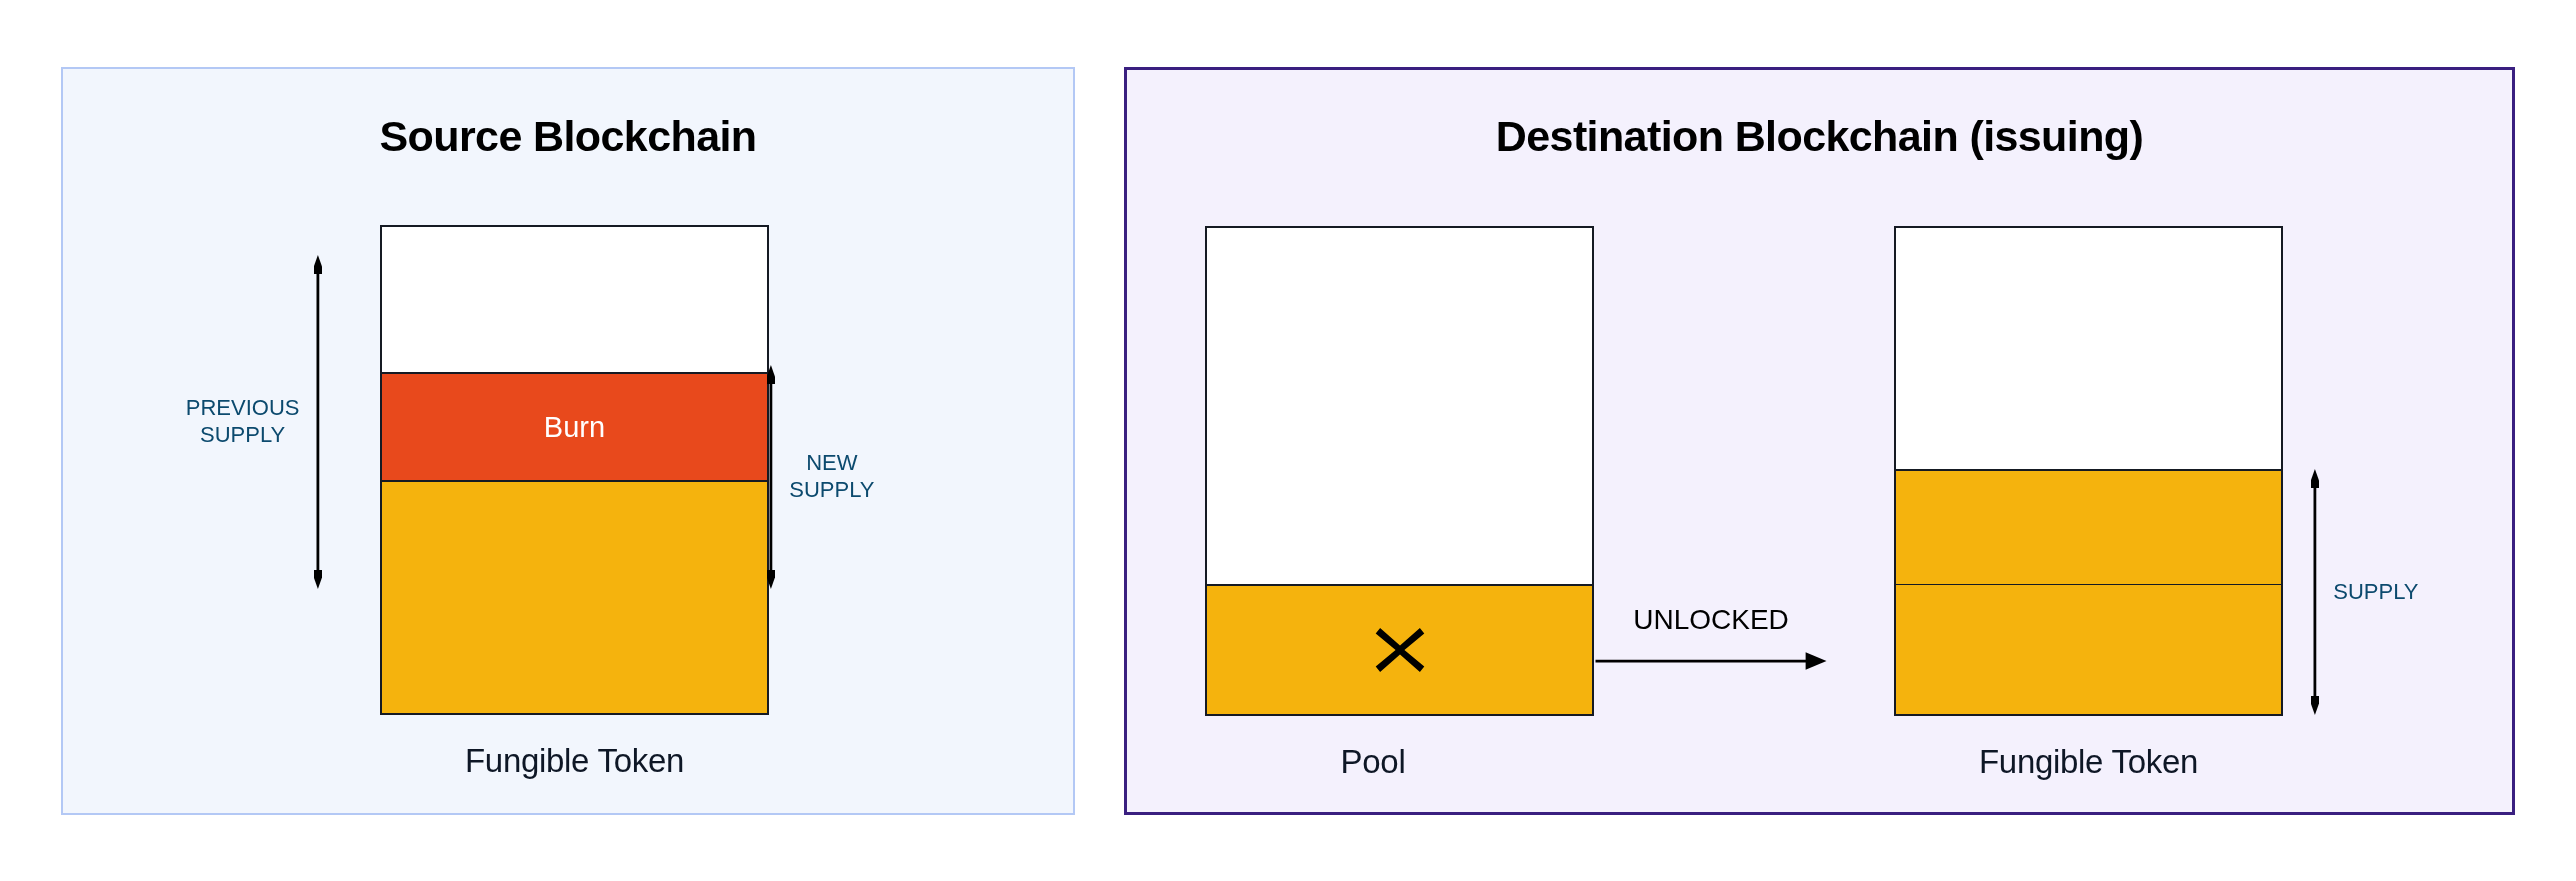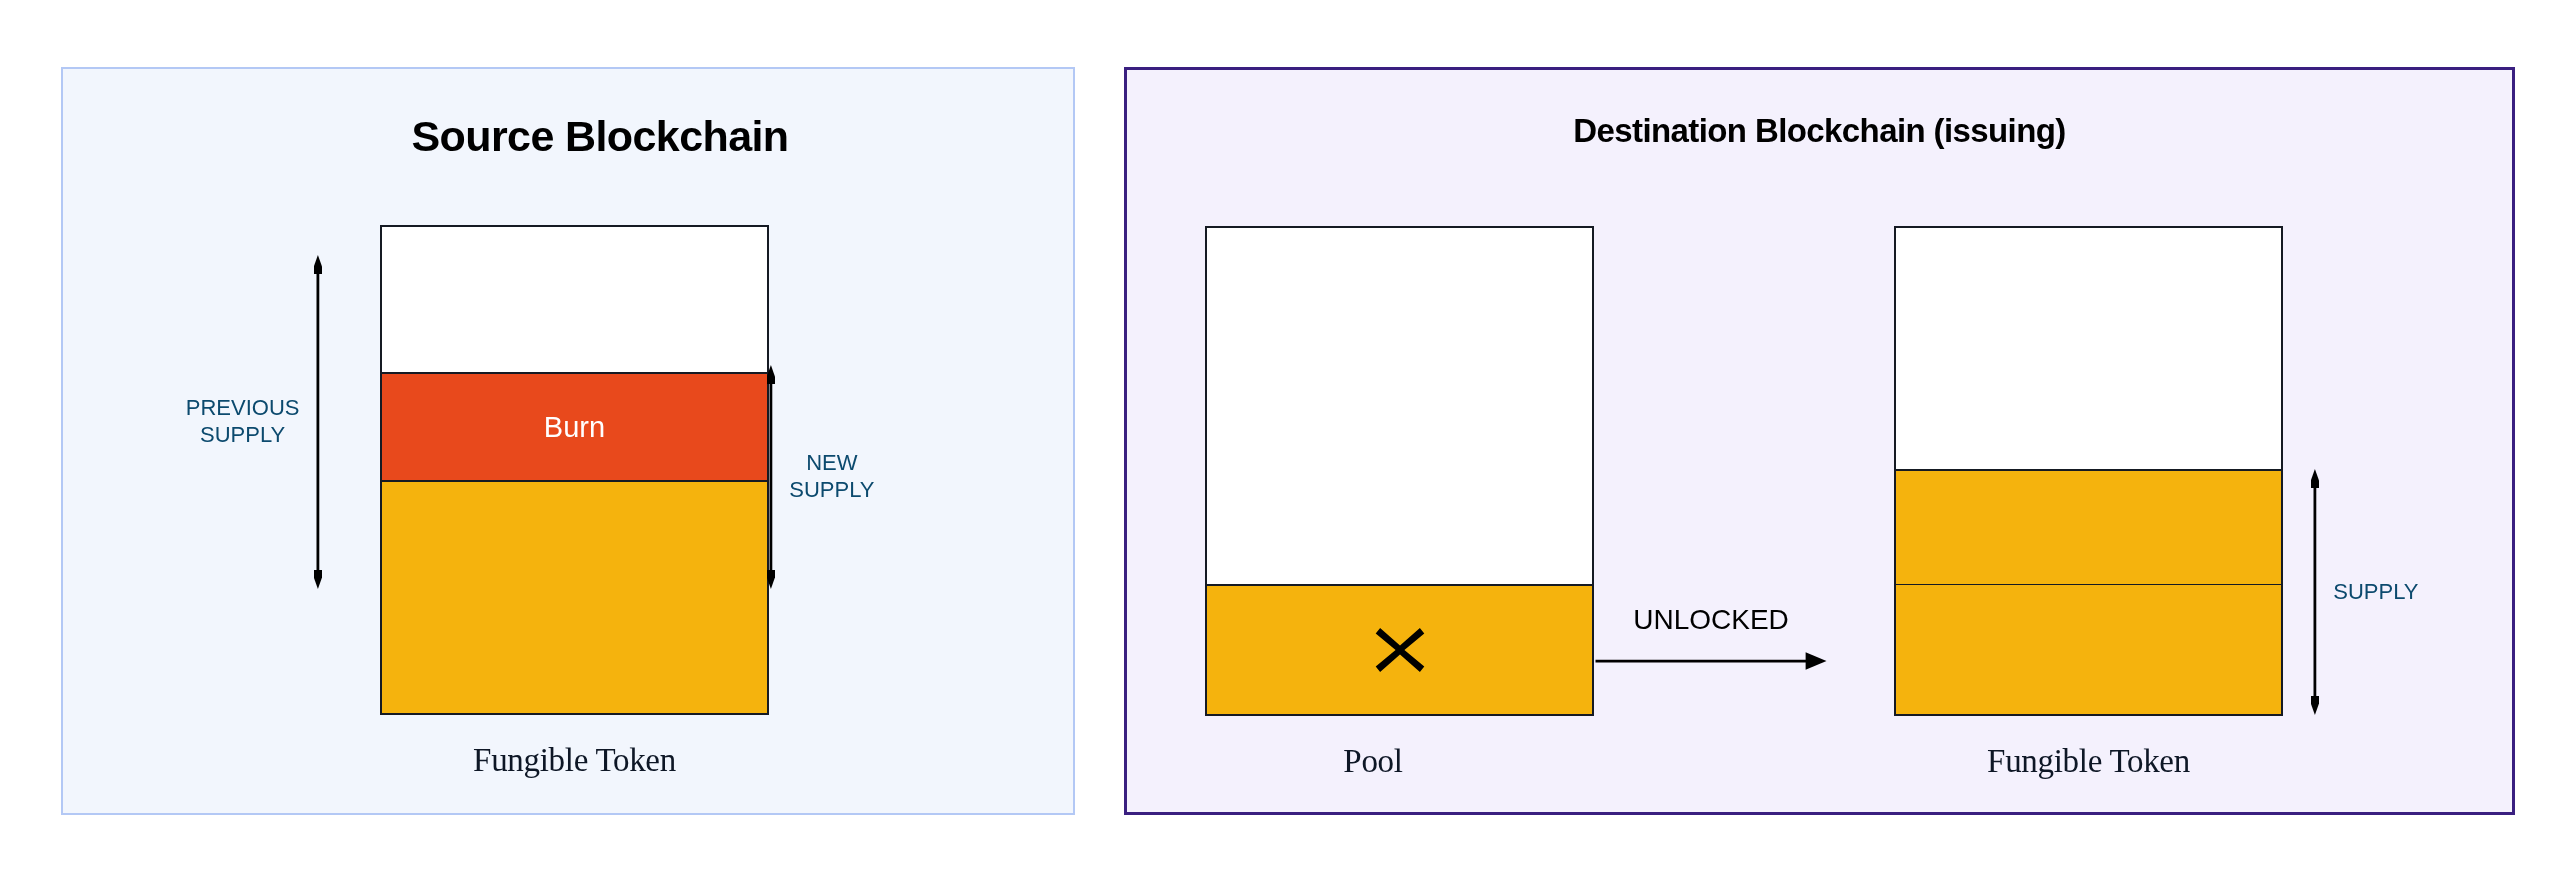--- a/index.html
+++ b/index.html
@@ -47,25 +47,24 @@
     text-align: center;
     font-family: "Liberation Sans Narrow", "Liberation Sans", sans-serif;
     font-weight: bold;
     color: #000000;
     white-space: nowrap;
     letter-spacing: -0.6px;
   }
   .panel-source .panel-title {
     top: 43px;
     font-size: 43px;
-    padding-left: 32px;
   }
   .panel-dest .panel-title {
     top: 42px;
-    font-size: 33px;
+    font-size: 43px;
   }
 
   
   .bar-group {
     position: absolute;
   }
   .bar {
     position: relative;
     box-sizing: border-box;
     border: 2.2px solid #151A23;
@@ -107,21 +106,21 @@
     color: #ffffff;
     font-weight: normal;
     letter-spacing: 0px;
   }
 
   .bar-caption {
     position: absolute;
     left: 50%;
     transform: translateX(-50%);
     white-space: nowrap;
-    font-family: Liberation Serif, serif;
+    font-family: Liberation Sans, sans-serif;
     font-size: 33px;
     color: #0E1726;
     font-weight: normal;
     letter-spacing: -0.3px;
   }
 
   
   .measure {
     position: absolute;
   }

